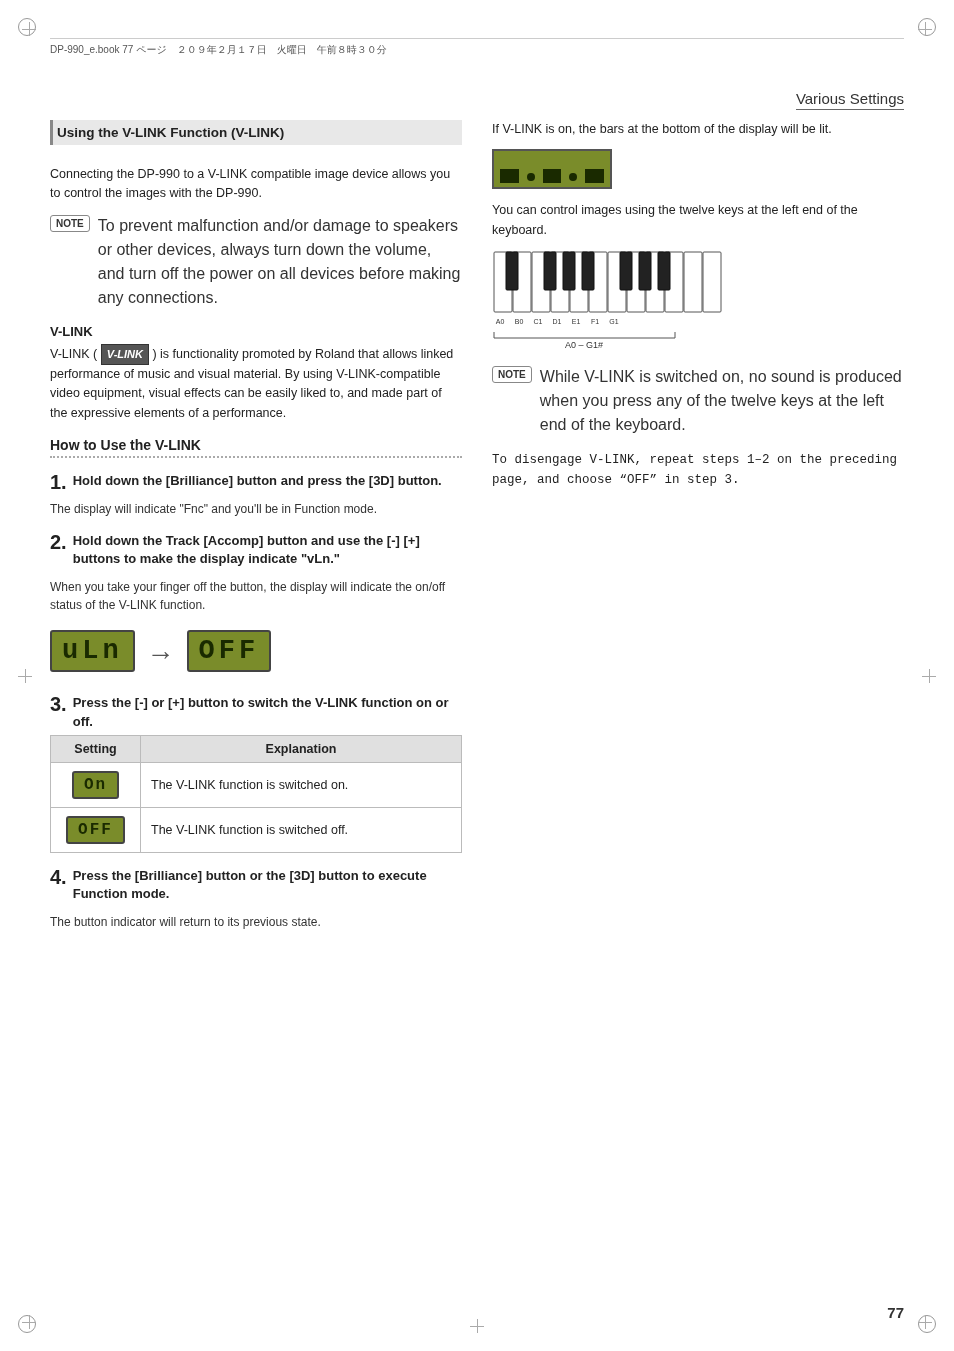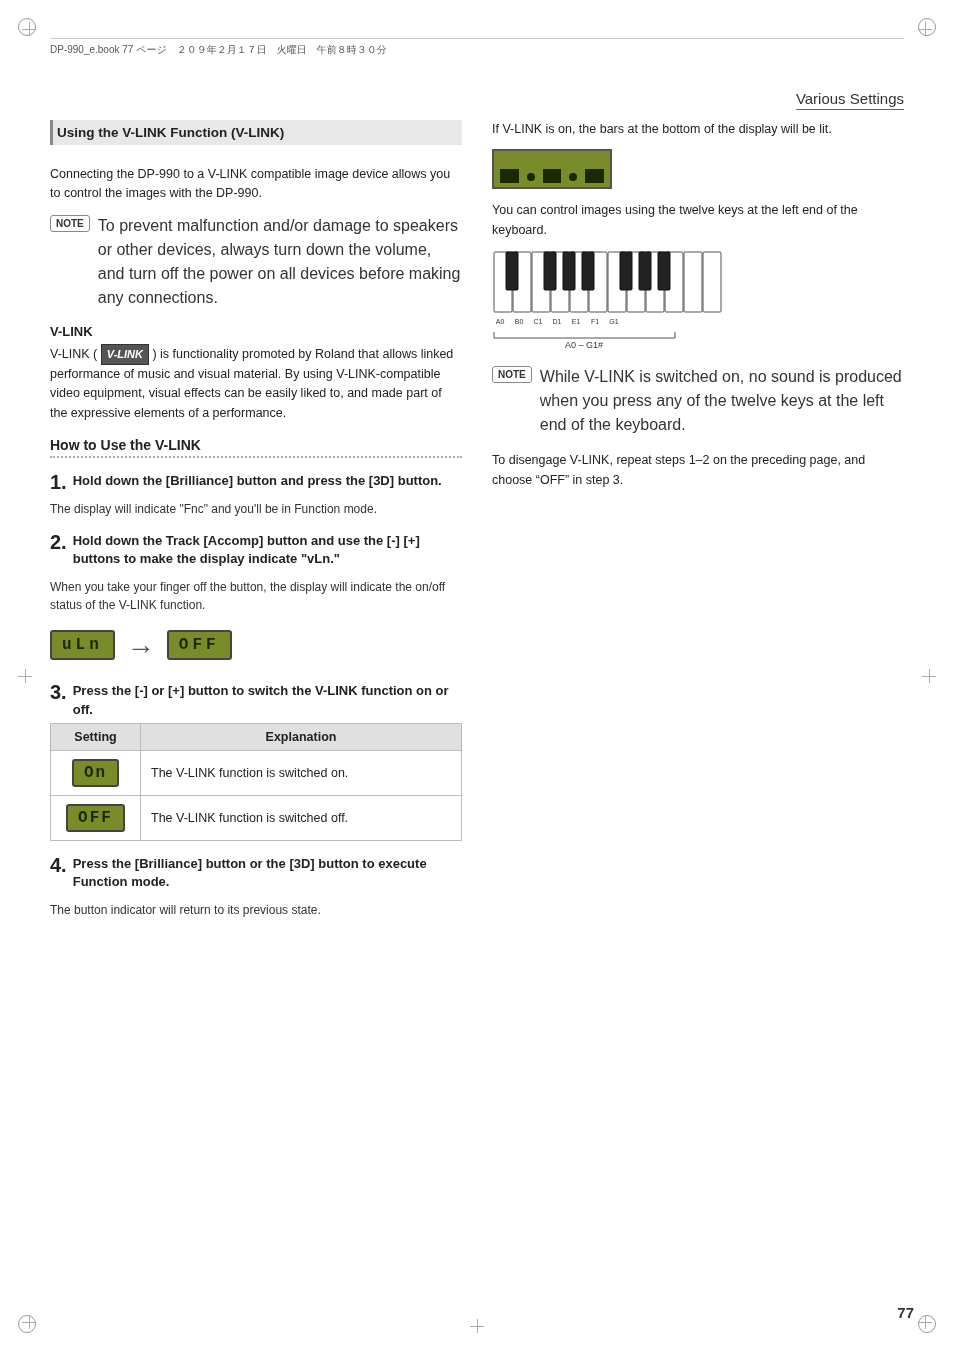--- a/index.html
+++ b/index.html
@@ -214,21 +214,21 @@
       font-family: 'Courier New', monospace;
       font-size: 28px;
       font-weight: bold;
       color: #1a2a00;
       padding: 6px 16px;
       letter-spacing: 4px;
       margin: 8px 0;
     }
 
     .lcd-display.small {
-      font-size: 16px;
+      font-size: 27px;
       padding: 4px 10px;
     }
 
     
     .arrow-row {
       display: flex;
       align-items: center;
       gap: 12px;
       margin: 8px 0;
     }
@@ -294,21 +294,21 @@
 
     
     .keyboard-svg-area {
       margin: 8px 0;
     }
 
     
     .page-number {
       position: absolute;
       bottom: 30px;
-      right: 40px;
+      right: 50px;
       font-size: 15px;
       font-weight: bold;
       color: #333;
     }
 
     
     .bottom-center-cross {
       position: absolute;
       bottom: 18px;
       left: 50%;
@@ -527,19 +527,19 @@
         <line x1="183" y1="82" x2="183" y2="88" stroke="#555" stroke-width="1"></line>
         <text x="92" y="98" font-size="9" fill="#333" text-anchor="middle" font-family="Arial">A0 – G1#</text>
       </svg>
     </div>
 
     <div class="note-box" style="margin-top:12px;">
       <span class="note-label">NOTE</span>
       <span class="note-text">While V-LINK is switched on, no sound is produced when you press any of the twelve keys at the left end of the keyboard.</span>
     </div>
 
-    <p class="body-text" style="margin-top:12px;">To disengage V-LINK, repeat steps 1–2 on the preceding page, and choose “OFF” in step 3.</p>
+    <p class="body-text" style="margin-top:12px;font-family:Liberation Mono, monospace;">To disengage V-LINK, repeat steps 1–2 on the preceding page, and choose “OFF” in step 3.</p>
 
   </div>
 
 </div>
 
 <div class="page-number">77</div>
 
 </body></html>

